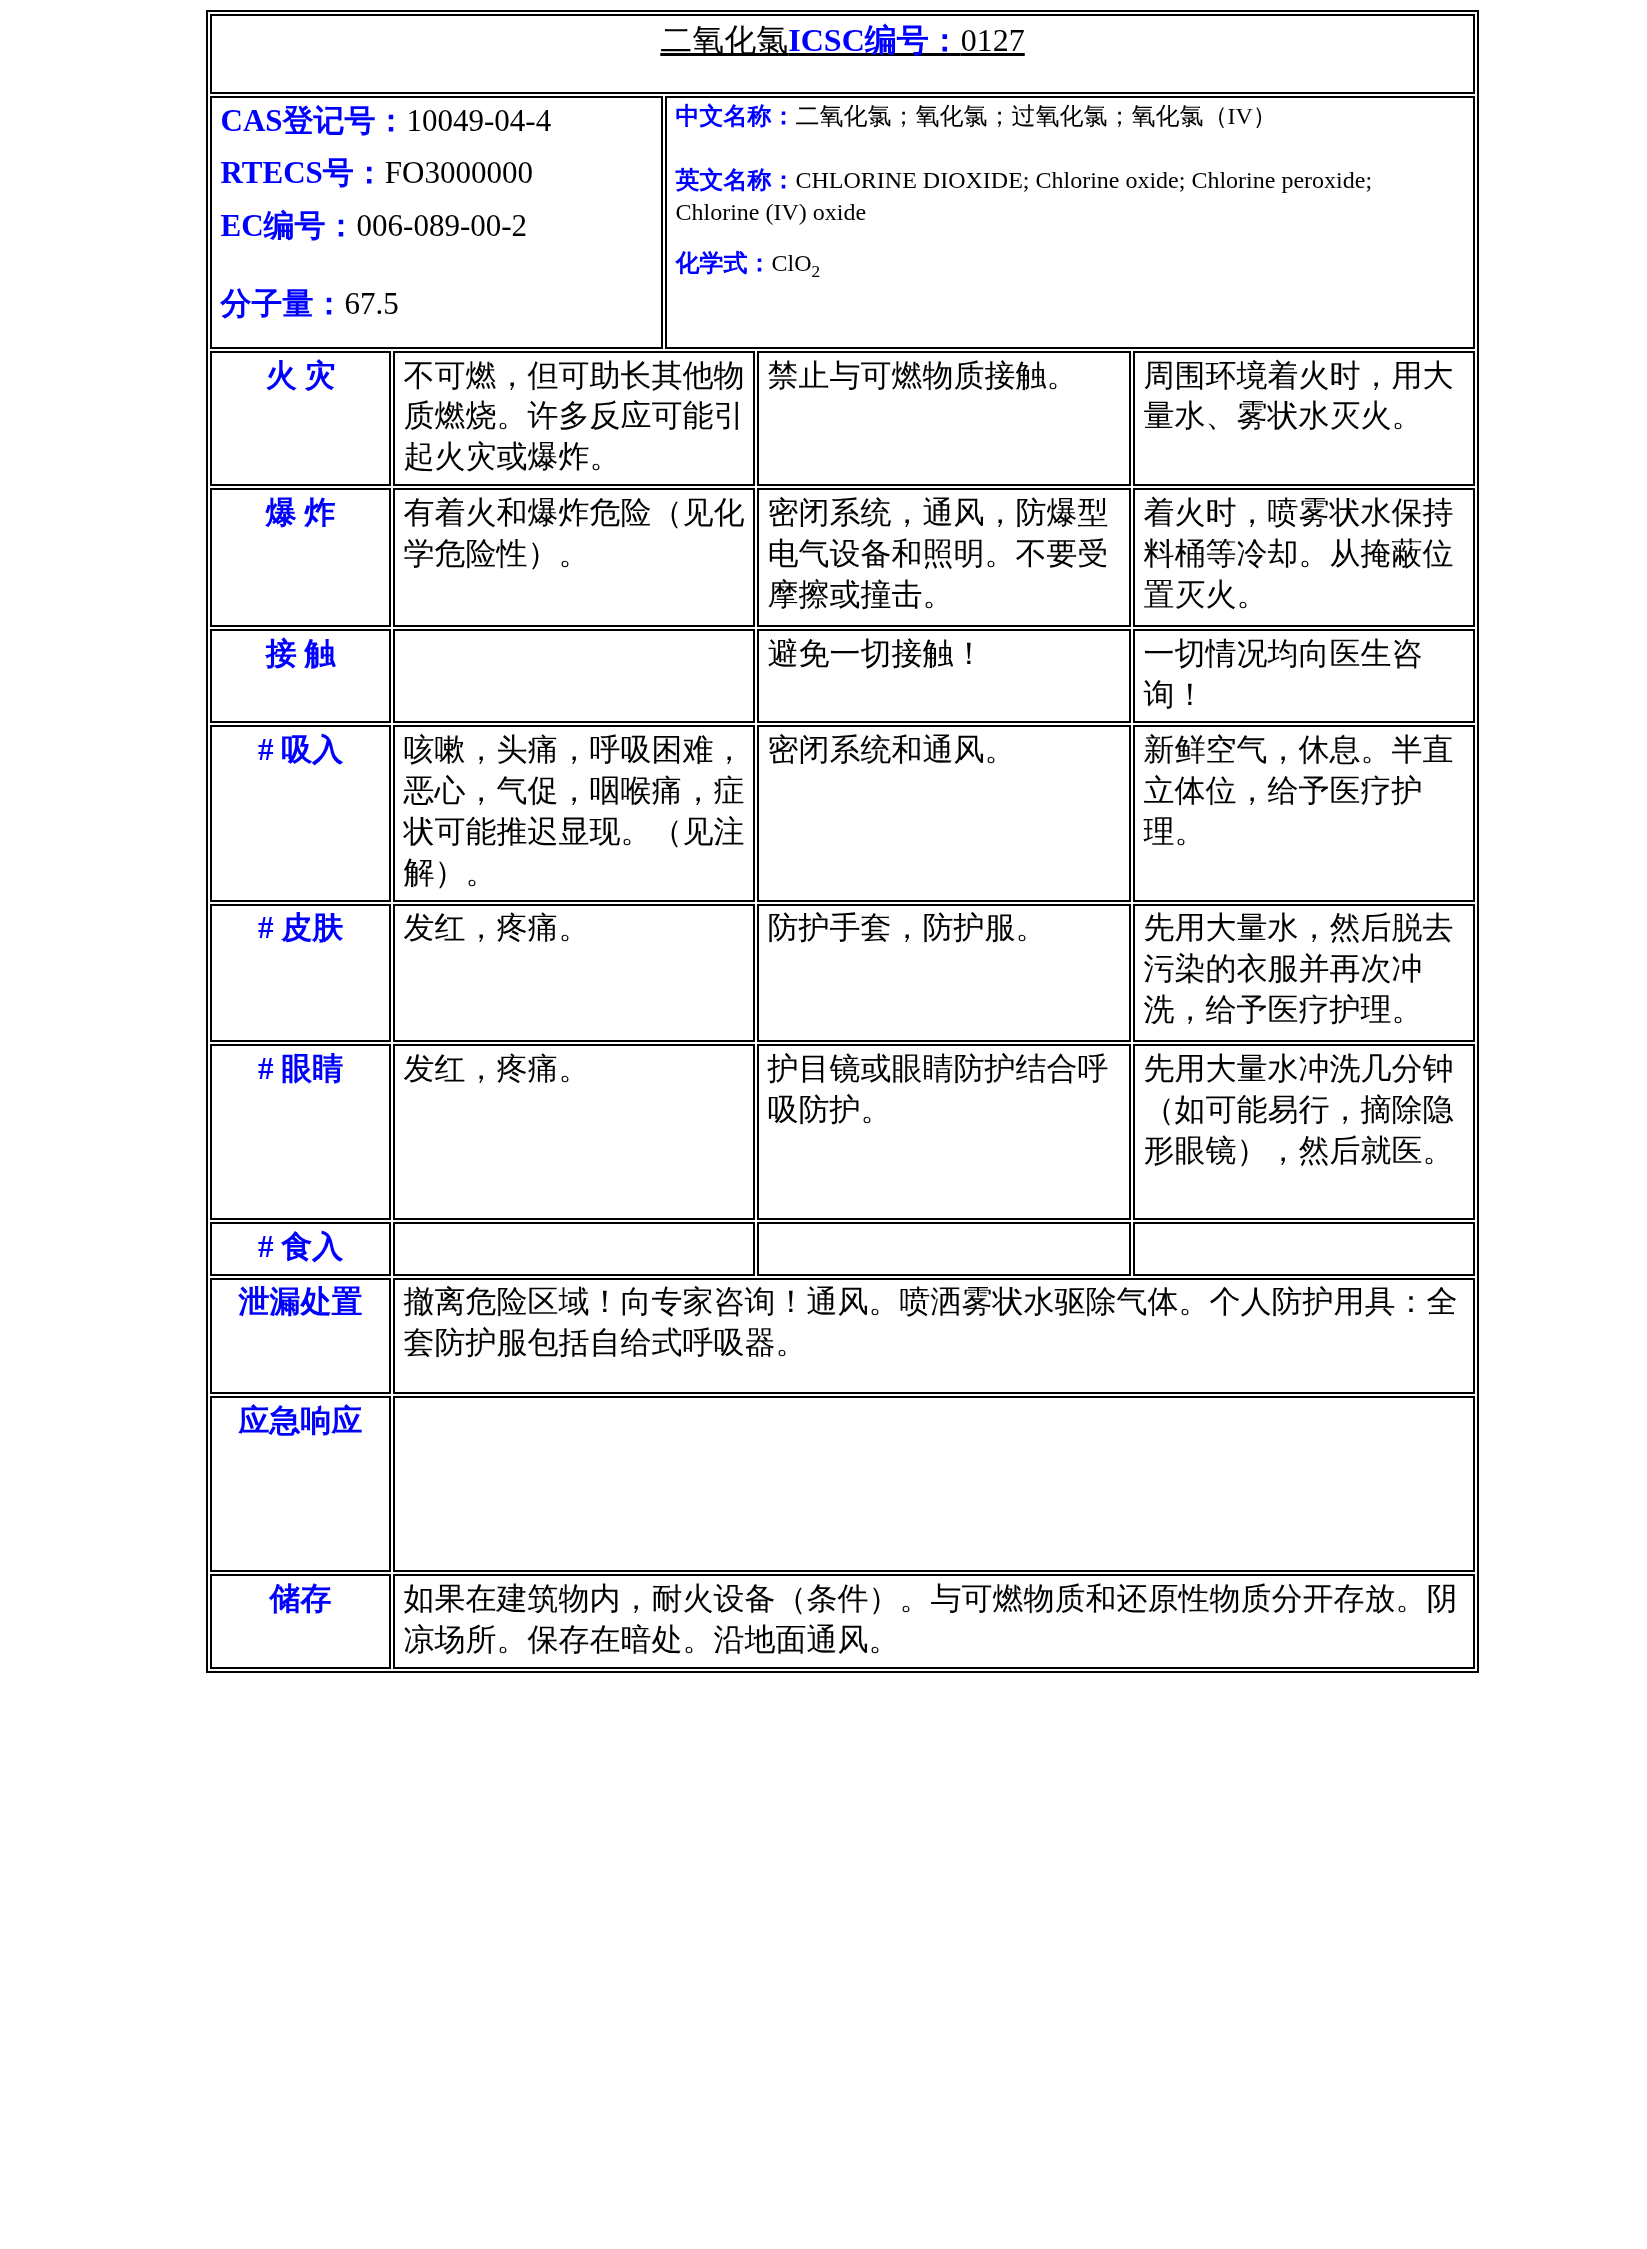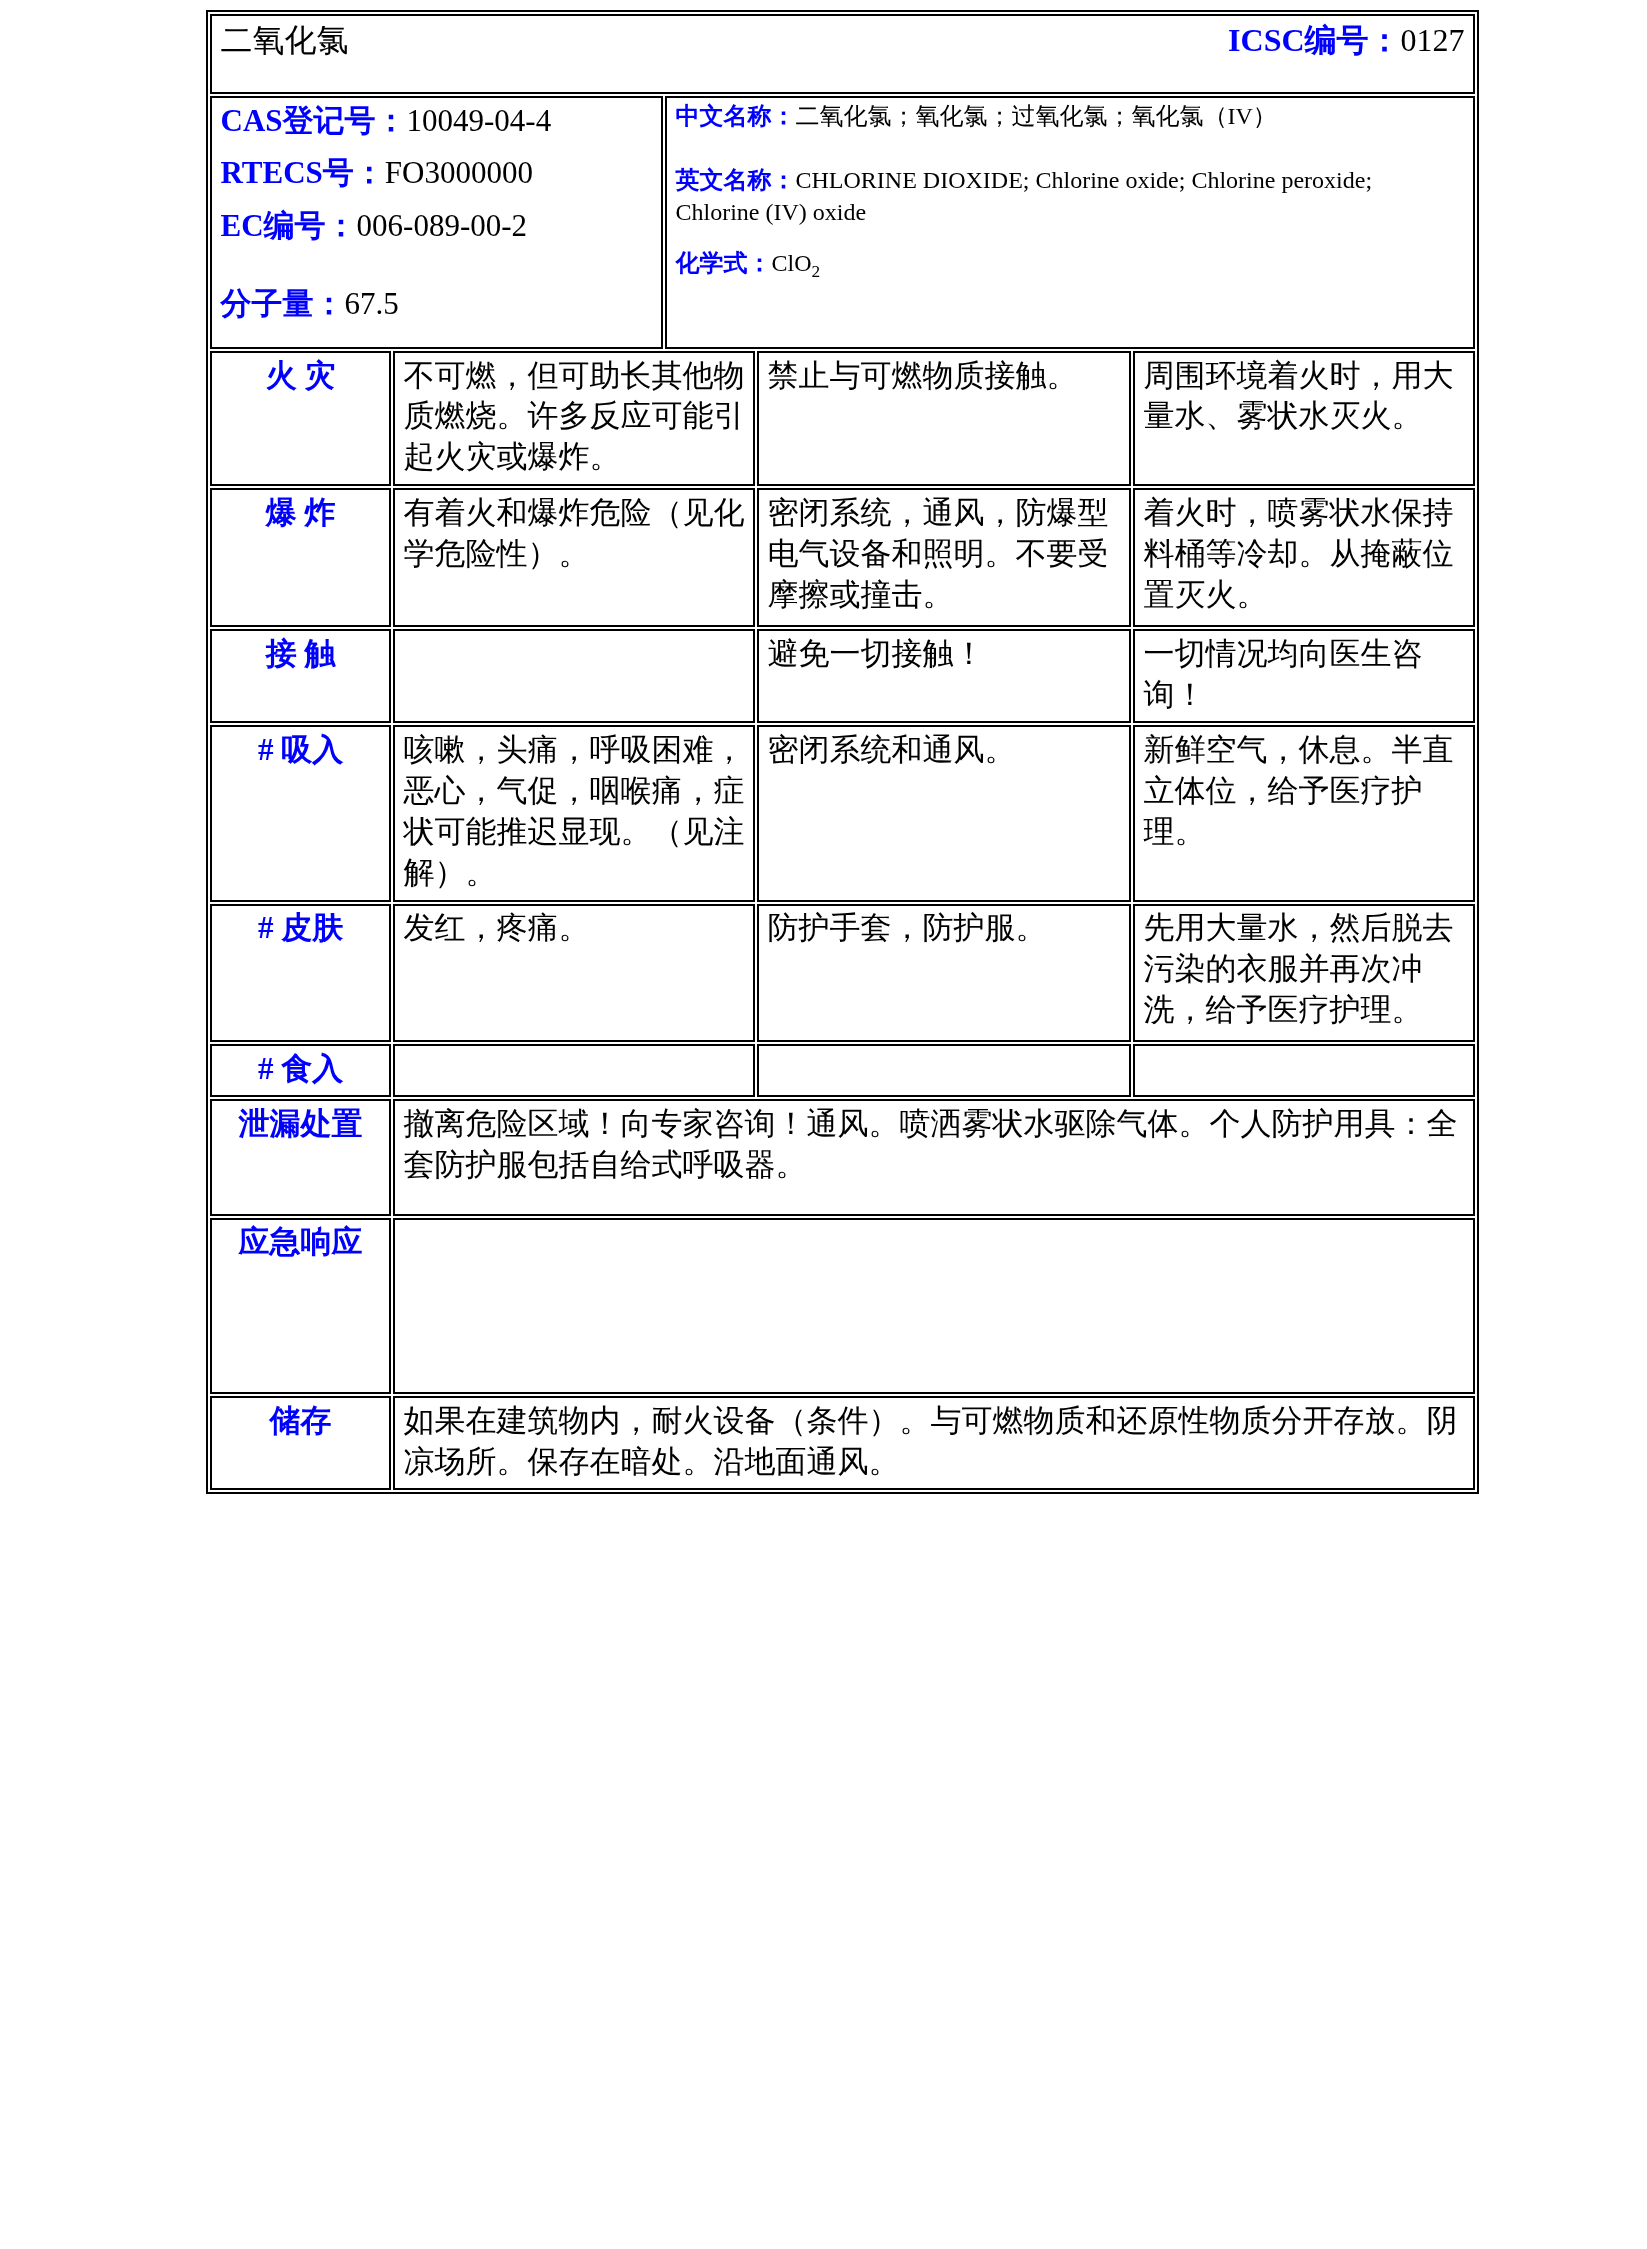--- a/index.html
+++ b/index.html
@@ -40,21 +40,21 @@
   table.icsc td{
     border:2.1px solid #000000;
     vertical-align:top;
     padding:2.8px 8.5px 5.6px 8.5px;
     font-size:31px;
     line-height:1.32;
     word-break:break-word;
   }
   
   td.name-cell{ vertical-align:middle; }
-  .name-flex{ display:flex; justify-content:space-between; align-items:center; }
+  .name-flex{ display:flex; justify-content:center; align-items:center;text-decoration:underline; }
   .chem-name{ font-size:32px; color:#000000; }
   .blue-label{ color:#0000ff; font-weight:bold; }
   .icsc-no{ font-size:32px; }
   .icsc-no .num{ color:#000000; font-weight:normal;margin-top:15px; }
   
   td.id-cell{ padding-top:7px; }
   .id-line{ margin:0 0 11.3px 0; font-size:31px; }
   .id-line .val{ color:#000000; }
   .mw-line{ margin-top:37px; }
   .id-para{ margin:0 0 10px 0; max-width:720px; font-size:24px; }
@@ -166,20 +166,26 @@
       <td class="bd">新鲜空气，休息。半直立体位，给予医疗护理。</td>
     </tr>
 
     <tr>
       <td class="lbl" style="height:126px"># 皮肤</td>
       <td colspan="2" class="bd">发红，疼痛。</td>
       <td class="bd">防护手套，防护服。</td>
       <td class="bd">先用大量水，然后脱去污染的衣服并再次冲洗，给予医疗护理。</td>
     </tr>
 
+    <tr>
+      <td class="lbl" style="height:164px"># 眼睛</td>
+      <td colspan="2" class="bd">发红，疼痛。</td>
+      <td class="bd">护目镜或眼睛防护结合呼吸防护。</td>
+      <td class="bd">先用大量水冲洗几分钟（如可能易行，摘除隐形眼镜），然后就医。</td>
+    </tr>
 
     <tr>
       <td class="lbl" style="height:41px"># 食入</td>
       <td colspan="2" class="bd"></td>
       <td class="bd"></td>
       <td class="bd"></td>
     </tr>
 
     <tr>
       <td class="lbl" style="height:104px">泄漏处置</td>

